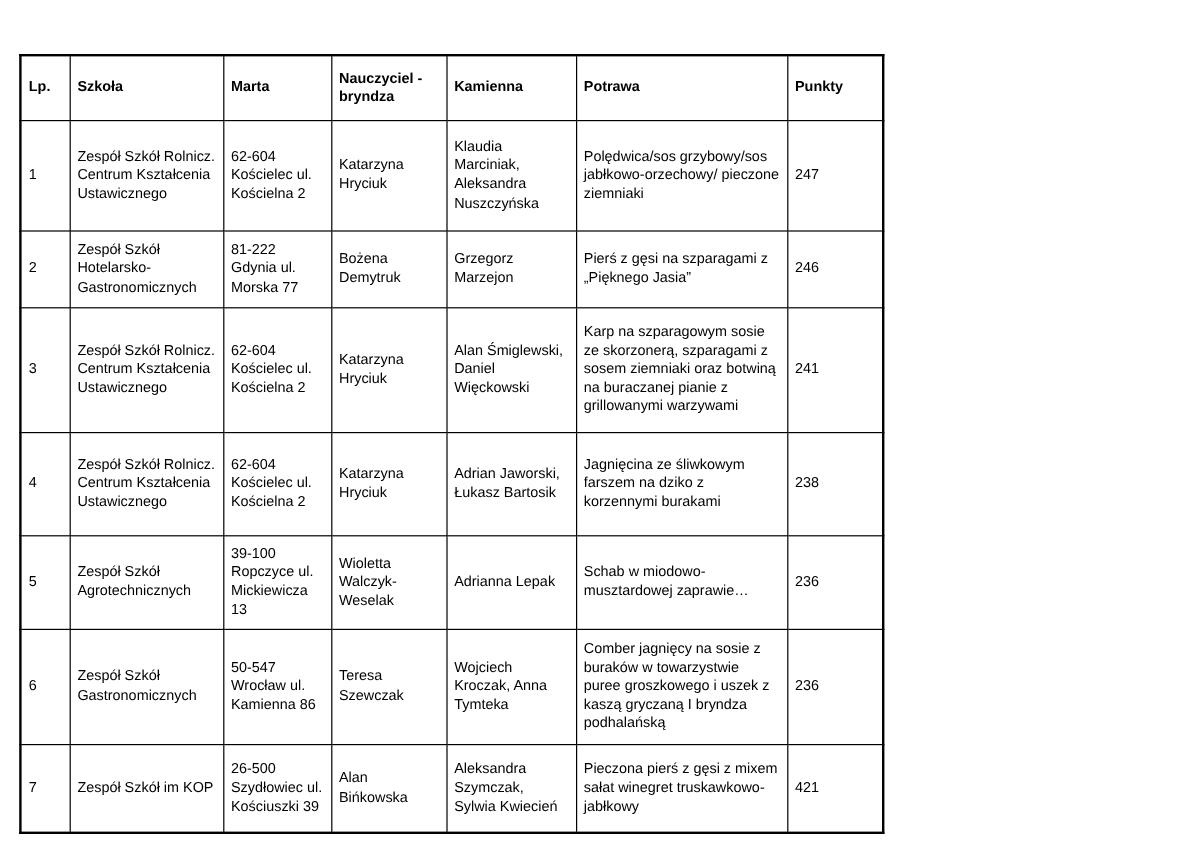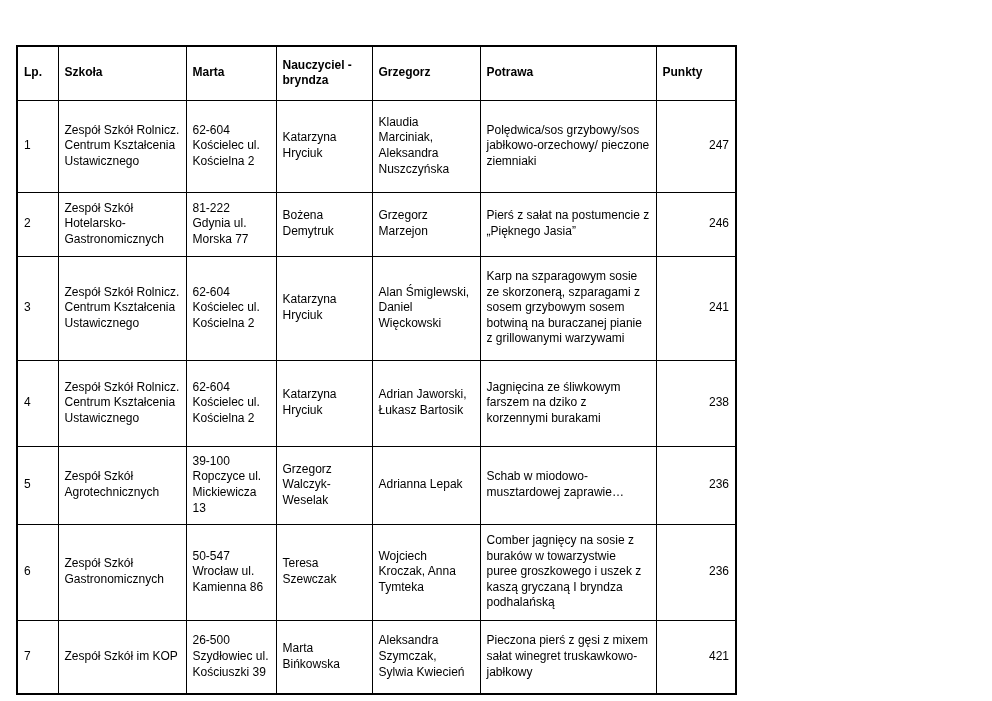--- a/index.html
+++ b/index.html
@@ -26,21 +26,21 @@
     border: 1px solid #000000;
     vertical-align: middle;
     padding: 4px 6px;
     font-size: 12px;
     line-height: 1.3;
     text-align: left;
     word-wrap: break-word;
     overflow-wrap: break-word;
   }
   .results-table th { font-weight: bold; }
-  .results-table td.points-cell { text-align: right; }
+  .results-table td.points-cell { text-align: left; }
 
   thead tr { height: 54px; }
   tbody tr:nth-child(1) { height: 92px; }
   tbody tr:nth-child(2) { height: 64px; }
   tbody tr:nth-child(3) { height: 104px; }
   tbody tr:nth-child(4) { height: 86px; }
   tbody tr:nth-child(5) { height: 78px; }
   tbody tr:nth-child(6) { height: 96px; }
   tbody tr:nth-child(7) { height: 74px; }
 </style>
@@ -56,83 +56,83 @@
     <col style="width:108px">
     <col style="width:176px">
     <col style="width:80px">
   </colgroup>
   <thead>
     <tr>
       <th>Lp.</th>
       <th>Szkoła</th>
       <th>Marta</th>
       <th>Nauczyciel - bryndza</th>
-      <th>Grzegorz</th>
+      <th>Kamienna</th>
       <th>Potrawa</th>
       <th>Punkty</th>
     </tr>
   </thead>
   <tbody>
     <tr>
       <td>1</td>
       <td>Zespół Szkół Rolnicz. Centrum Kształcenia Ustawicznego</td>
       <td>62-604 Kościelec ul. Kościelna 2</td>
       <td>Katarzyna Hryciuk</td>
       <td>Klaudia Marciniak, Aleksandra Nuszczyńska</td>
       <td>Polędwica/sos grzybowy/sos jabłkowo-orzechowy/ pieczone ziemniaki</td>
       <td class="points-cell">247</td>
     </tr>
     <tr>
       <td>2</td>
       <td>Zespół Szkół Hotelarsko-Gastronomicznych</td>
       <td>81-222 Gdynia ul. Morska 77</td>
       <td>Bożena Demytruk</td>
       <td>Grzegorz Marzejon</td>
-      <td>Pierś z sałat na postumencie z „Pięknego Jasia”</td>
+      <td>Pierś z gęsi na szparagami z „Pięknego Jasia”</td>
       <td class="points-cell">246</td>
     </tr>
     <tr>
       <td>3</td>
       <td>Zespół Szkół Rolnicz. Centrum Kształcenia Ustawicznego</td>
       <td>62-604 Kościelec ul. Kościelna 2</td>
       <td>Katarzyna Hryciuk</td>
       <td>Alan Śmiglewski, Daniel Więckowski</td>
-      <td>Karp na szparagowym sosie ze skorzonerą, szparagami z sosem grzybowym sosem botwiną na buraczanej pianie z grillowanymi warzywami</td>
+      <td>Karp na szparagowym sosie ze skorzonerą, szparagami z sosem ziemniaki oraz botwiną na buraczanej pianie z grillowanymi warzywami</td>
       <td class="points-cell">241</td>
     </tr>
     <tr>
       <td>4</td>
       <td>Zespół Szkół Rolnicz. Centrum Kształcenia Ustawicznego</td>
       <td>62-604 Kościelec ul. Kościelna 2</td>
       <td>Katarzyna Hryciuk</td>
       <td>Adrian Jaworski, Łukasz Bartosik</td>
       <td>Jagnięcina ze śliwkowym farszem na dziko z korzennymi burakami</td>
       <td class="points-cell">238</td>
     </tr>
     <tr>
       <td>5</td>
       <td>Zespół Szkół Agrotechnicznych</td>
       <td>39-100 Ropczyce ul. Mickiewicza 13</td>
-      <td>Grzegorz Walczyk-Weselak</td>
+      <td>Wioletta Walczyk-Weselak</td>
       <td>Adrianna Lepak</td>
       <td>Schab w miodowo-musztardowej zaprawie…</td>
       <td class="points-cell">236</td>
     </tr>
     <tr>
       <td>6</td>
       <td>Zespół Szkół Gastronomicznych</td>
       <td>50-547 Wrocław ul. Kamienna 86</td>
       <td>Teresa Szewczak</td>
       <td>Wojciech Kroczak, Anna Tymteka</td>
       <td>Comber jagnięcy na sosie z buraków w towarzystwie puree groszkowego i uszek z kaszą gryczaną I bryndza podhalańską</td>
       <td class="points-cell">236</td>
     </tr>
     <tr>
       <td>7</td>
       <td>Zespół Szkół im KOP</td>
       <td>26-500 Szydłowiec ul. Kościuszki 39</td>
-      <td>Marta Bińkowska</td>
+      <td>Alan Bińkowska</td>
       <td>Aleksandra Szymczak, Sylwia Kwiecień</td>
       <td>Pieczona pierś z gęsi z mixem sałat winegret truskawkowo- jabłkowy</td>
       <td class="points-cell">421</td>
     </tr>
   </tbody>
 </table>
 
 </body></html>

